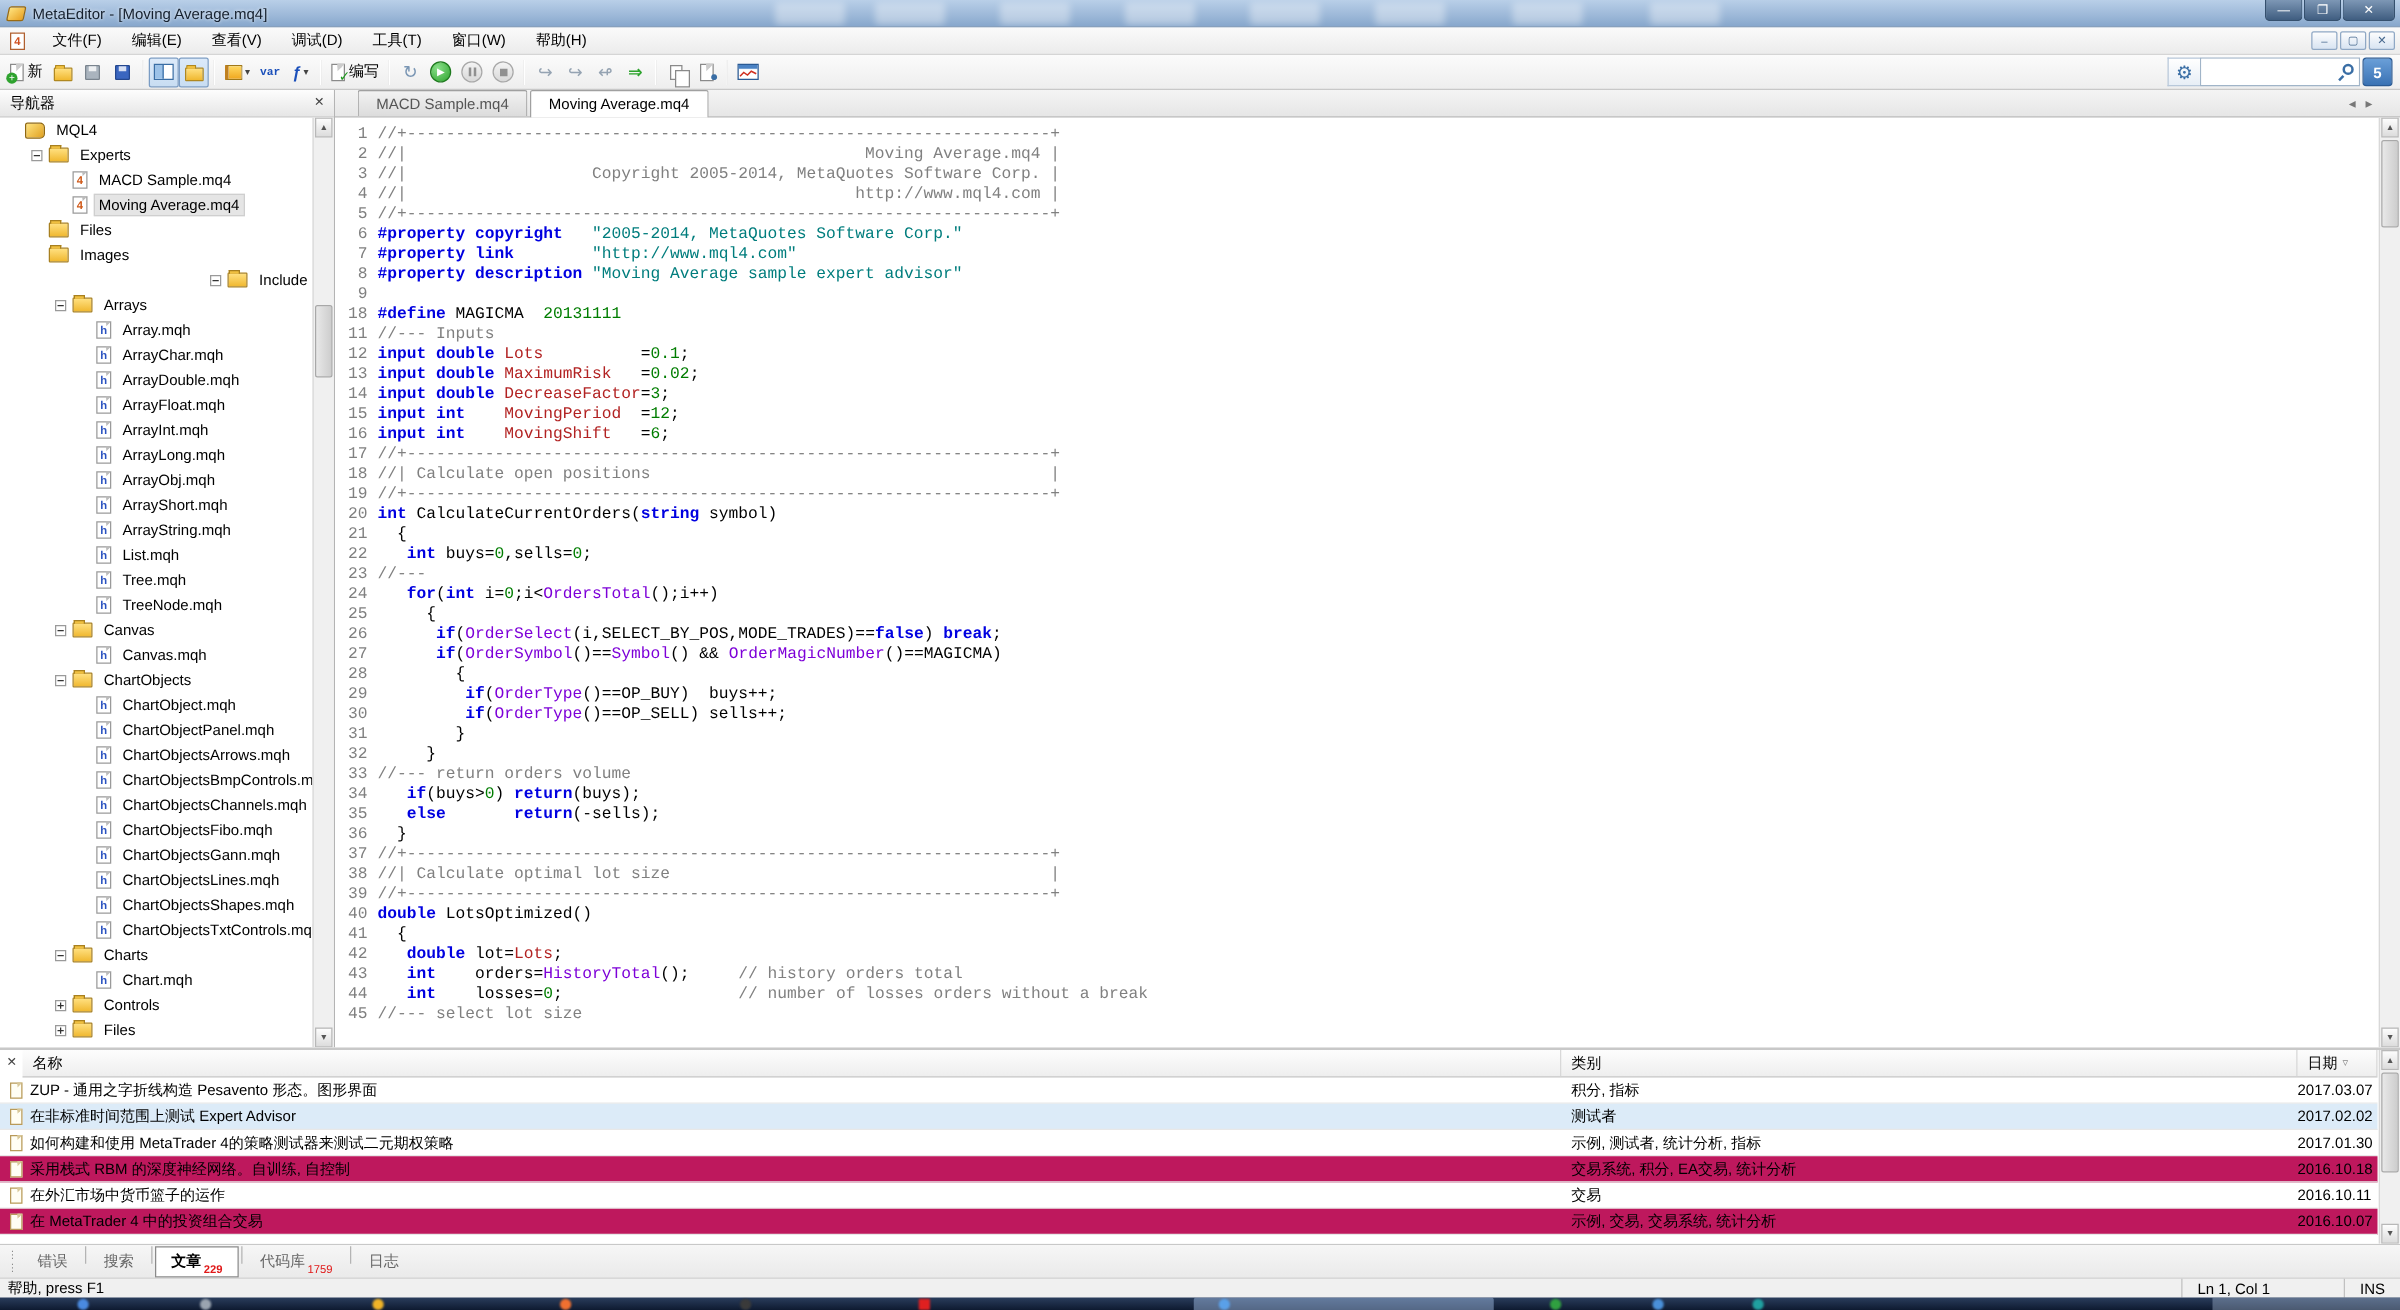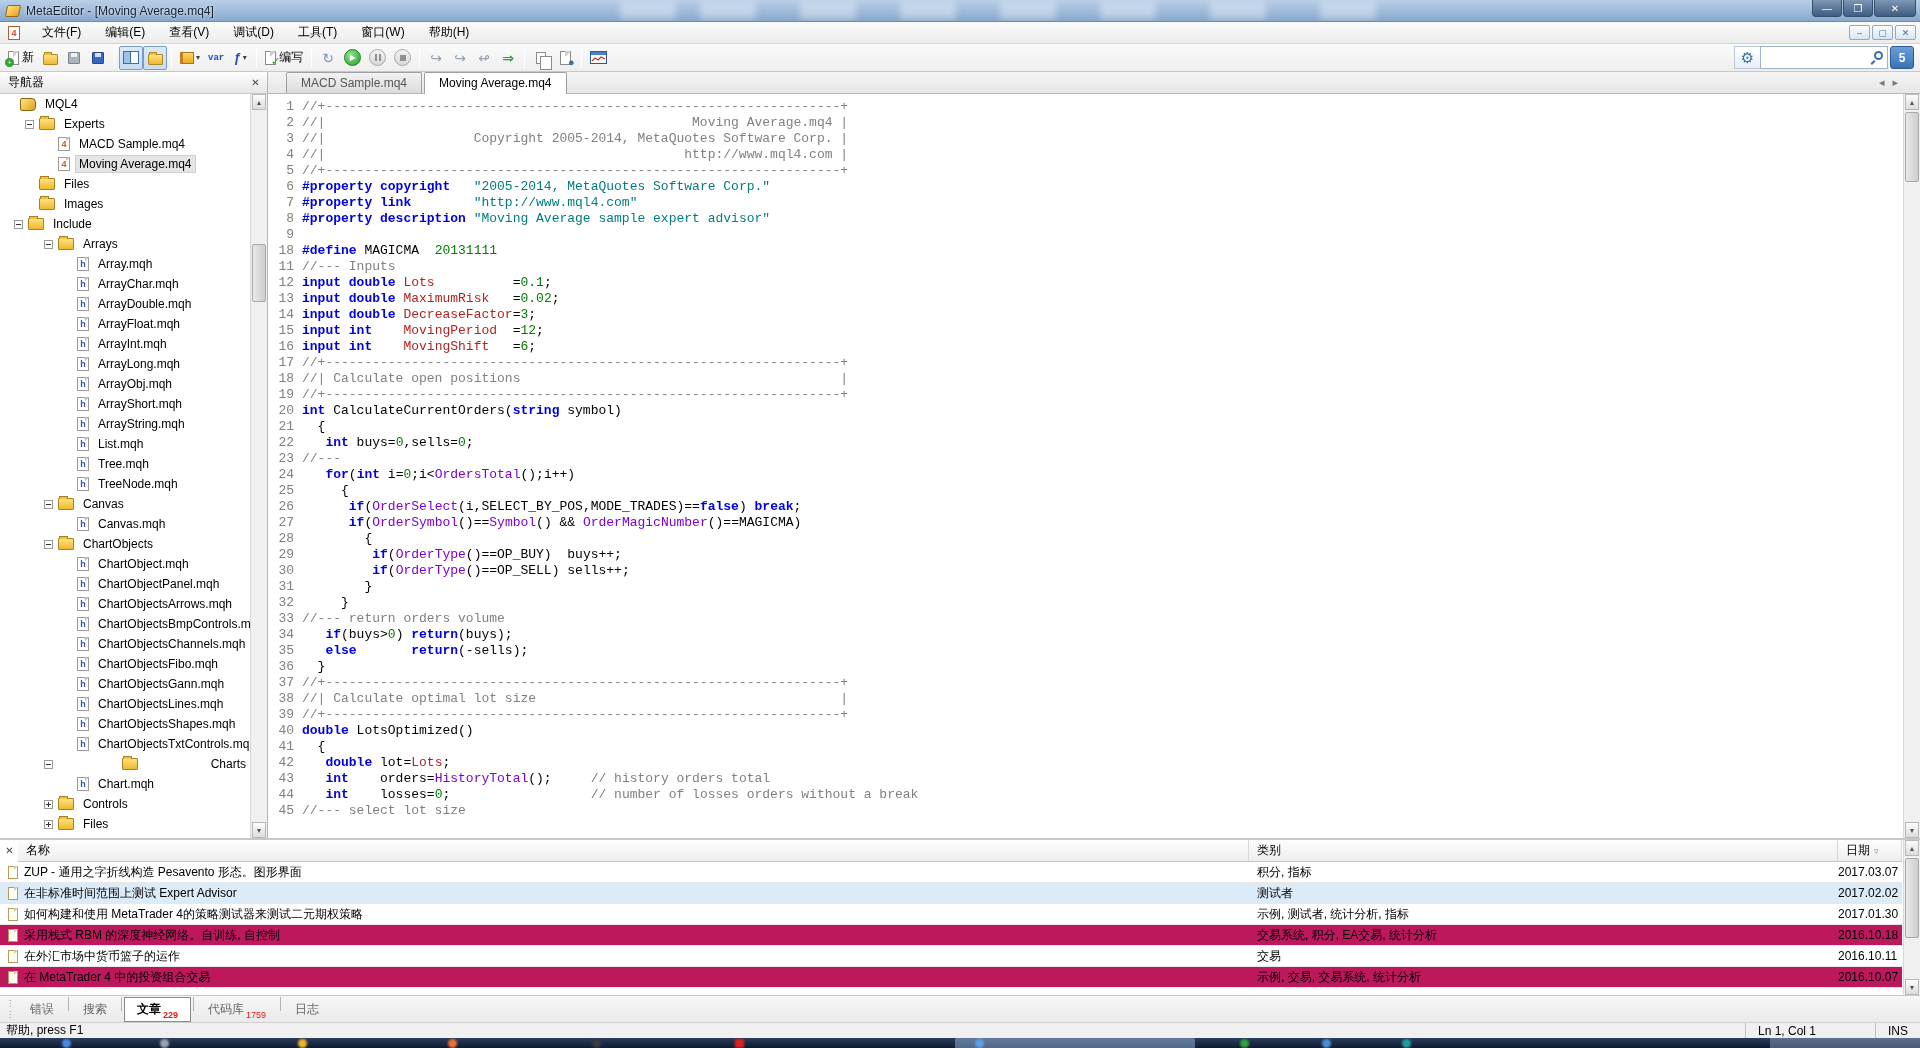--- a/index.html
+++ b/index.html
@@ -346,21 +346,21 @@
           <div class="trow" style="padding-left: 25px;">
             <span class="exp-spacer"></span>
             <span class="ti ti-folder"></span>
             <span class="hl">Files</span>
           </div>
           <div class="trow" style="padding-left: 25px;">
             <span class="exp-spacer"></span>
             <span class="ti ti-folder"></span>
             <span class="hl">Images</span>
           </div>
-          <div class="trow" style="padding-left: 14px;">
+          <div class="trow" style="padding-left: 25px; justify-content: flex-end;">
             <span class="expander"></span>
             <span class="ti ti-folder"></span>
             <span class="hl">Include</span>
           </div>
           <div class="trow" style="padding-left: 44px;">
             <span class="expander"></span>
             <span class="ti ti-folder"></span>
             <span class="hl">Arrays</span>
           </div>
           <div class="trow" style="padding-left: 63px;">
@@ -481,21 +481,21 @@
           <div class="trow" style="padding-left: 63px;">
             <span class="exp-spacer"></span>
             <span class="ti ti-file hh">h</span>
             <span class="hl">ChartObjectsShapes.mqh</span>
           </div>
           <div class="trow" style="padding-left: 63px;">
             <span class="exp-spacer"></span>
             <span class="ti ti-file hh">h</span>
             <span class="hl">ChartObjectsTxtControls.mqh</span>
           </div>
-          <div class="trow" style="padding-left: 44px; justify-content: space-between;">
+          <div class="trow" style="padding-left: 44px;">
             <span class="expander"></span>
             <span class="ti ti-folder"></span>
             <span class="hl">Charts</span>
           </div>
           <div class="trow" style="padding-left: 63px;">
             <span class="exp-spacer"></span>
             <span class="ti ti-file hh">h</span>
             <span class="hl">Chart.mqh</span>
           </div>
           <div class="trow" style="padding-left: 44px;">

